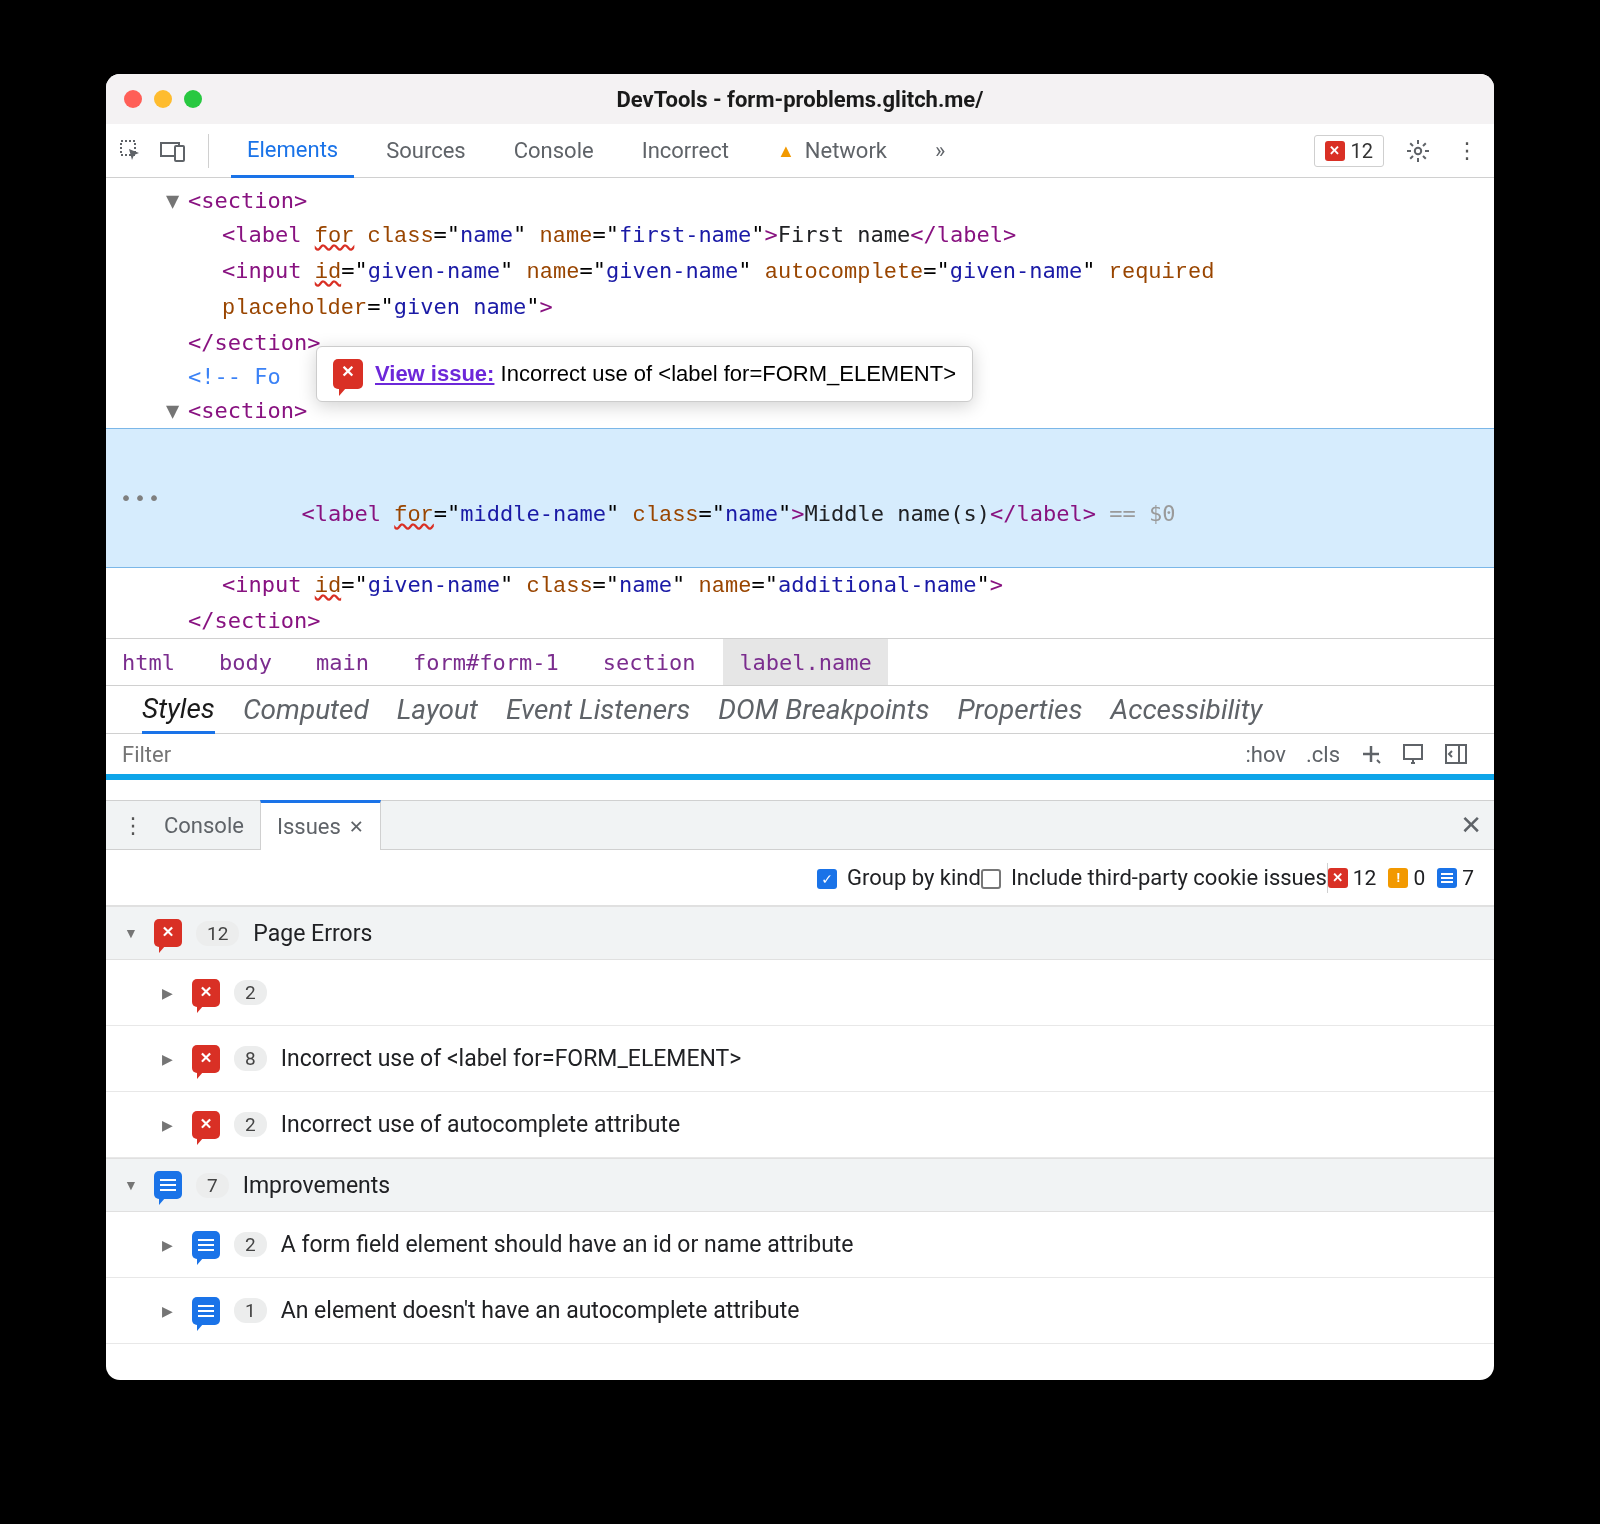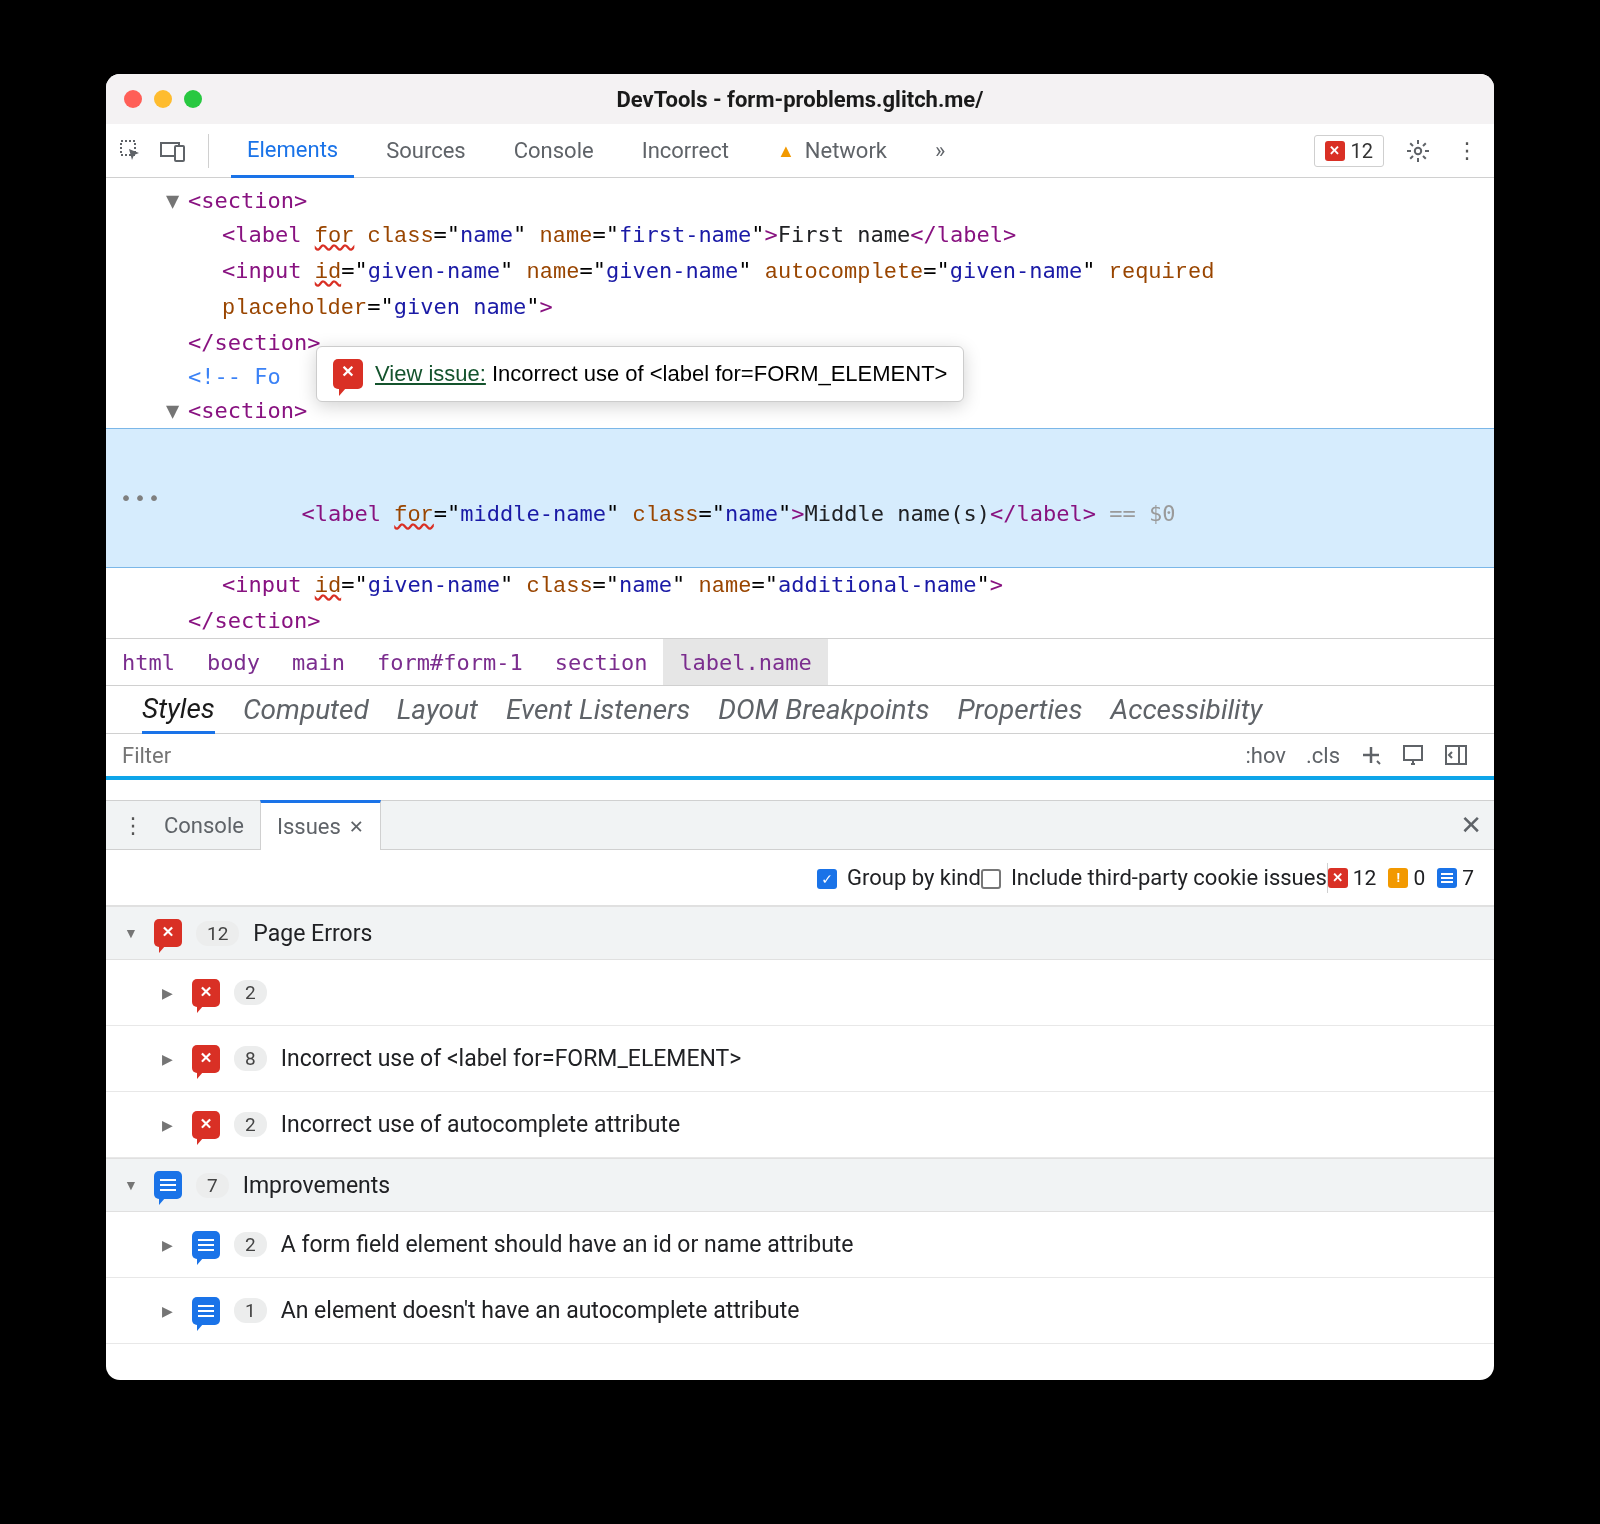--- a/index.html
+++ b/index.html
@@ -31,31 +31,31 @@
 .pad1 { padding-left: 116px; }
 .pad0 { padding-left: 82px; }
 .sel-dots { position: absolute; left: 14px; top: 0; bottom: 0; display: flex; align-items: center; color: #7f7f7f; letter-spacing: 2px; font-size: 20px; }
 .t-tag { color: #881280; } .t-attr { color: #994500; font-family: Liberation Mono, monospace; } .t-val { color: #1a1aa6; } .t-text { color: #202124; } .t-cm { color: #3b82f6; } .t-sel { color: #9a9a9a; }
 .wavy { text-decoration: underline wavy #d93025; text-underline-offset: 2px; }
 
 .tooltip { position: absolute; background: #fff; border: 1px solid #ccc; border-radius: 6px; box-shadow: 0 4px 18px rgba(0,0,0,0.18); padding: 10px 16px; display: flex; align-items: center; gap: 12px; font-family: -apple-system, sans-serif; font-size: 22px; z-index: 10; }
 .tt-ico { width: 30px; height: 30px; background: #d93025; border-radius: 5px; position: relative; }
 .tt-ico::before { content: ""; position: absolute; bottom: -7px; left: 6px; border-width: 8px 7px 0 0; border-style: solid; border-color: #d93025 transparent transparent; }
 .tt-x { color: #fff; font-weight: bold; position: absolute; left: 50%; top: 50%; transform: translate(-50%,-55%); font-size: 16px; }
-.tt-link { color: #14532d; text-decoration: underline; cursor: pointer; }
-
-.crumbs { border-top: 1px solid #d0d0d0; border-bottom: 1px solid #d0d0d0; height: 48px; display: flex; align-items: center; font-size: 22px; color: #7b2d8e; font-family: Menlo, monospace; flex-shrink: 0; }
+.tt-link { color: #6d28d9; text-decoration: underline; cursor: pointer; font-weight: bold; }
+
+.crumbs { border-top: 1px solid #d0d0d0; border-bottom: 1px solid #d0d0d0; height: 48px; display: flex; align-items: center; font-size: 22px; color: #7b2d8e; font-family: Menlo, monospace; flex-shrink: 0; gap: 12px; }
 .crumb { padding: 0 16px; cursor: pointer; height: 100%; display: flex; align-items: center; }
 .crumb.sel { background: #e6e6e6; }
 
 .subtabs { height: 48px; border-bottom: 1px solid #d0d0d0; display: flex; align-items: center; font-size: 28px; color: #5f6368; gap: 28px; padding: 0 36px; flex-shrink: 0; font-style: italic; }
 .subtab { height: 48px; display: flex; align-items: center; cursor: pointer; }
 .subtab.active { color: #1a1a1a; border-bottom: 3px solid #1a73e8; }
 
-.filterbar { height: 46px; border-bottom: 4px solid #0ea5e9; display: flex; align-items: center; padding: 0 16px; font-size: 22px; color: #5f6368; flex-shrink: 0; }
+.filterbar { height: 46px; border-bottom: 6px solid #0ea5e9; display: flex; align-items: center; padding: 0 16px; font-size: 22px; color: #5f6368; flex-shrink: 0; }
 .filterin { flex: 1; border: none; outline: none; font-size: 22px; color: #606060; font-family: inherit; background: transparent; }
 .ftool { padding: 0 10px; cursor: pointer; display: flex; align-items: center; }
 
 .drawer-tabs { height: 50px; background: #f1f3f4; border-top: 1px solid #d0d0d0; border-bottom: 1px solid #d0d0d0; display: flex; align-items: center; font-size: 22px; color: #5f6368; padding: 0 12px; flex-shrink: 0; margin-top: 20px; }
 .drw-tab { padding: 0 16px; height: 50px; display: flex; align-items: center; cursor: pointer; gap: 8px; }
 .drw-tab.active { background: #fff; border-top: 3px solid #1a73e8; border-left: 1px solid #d0d0d0; border-right: 1px solid #d0d0d0; }
 .drw-close { margin-left: auto; font-size: 26px; cursor: pointer; }
 
 .opts { height: 56px; border-bottom: 1px solid #e0e0e0; display: flex; align-items: center; justify-content: flex-end; padding: 0 20px; font-size: 22px; color: #202124; flex-shrink: 0; }
 .chk { width: 20px; height: 20px; display: inline-flex; align-items: center; justify-content: center; border-radius: 3px; vertical-align: middle; margin-right: 10px; }

